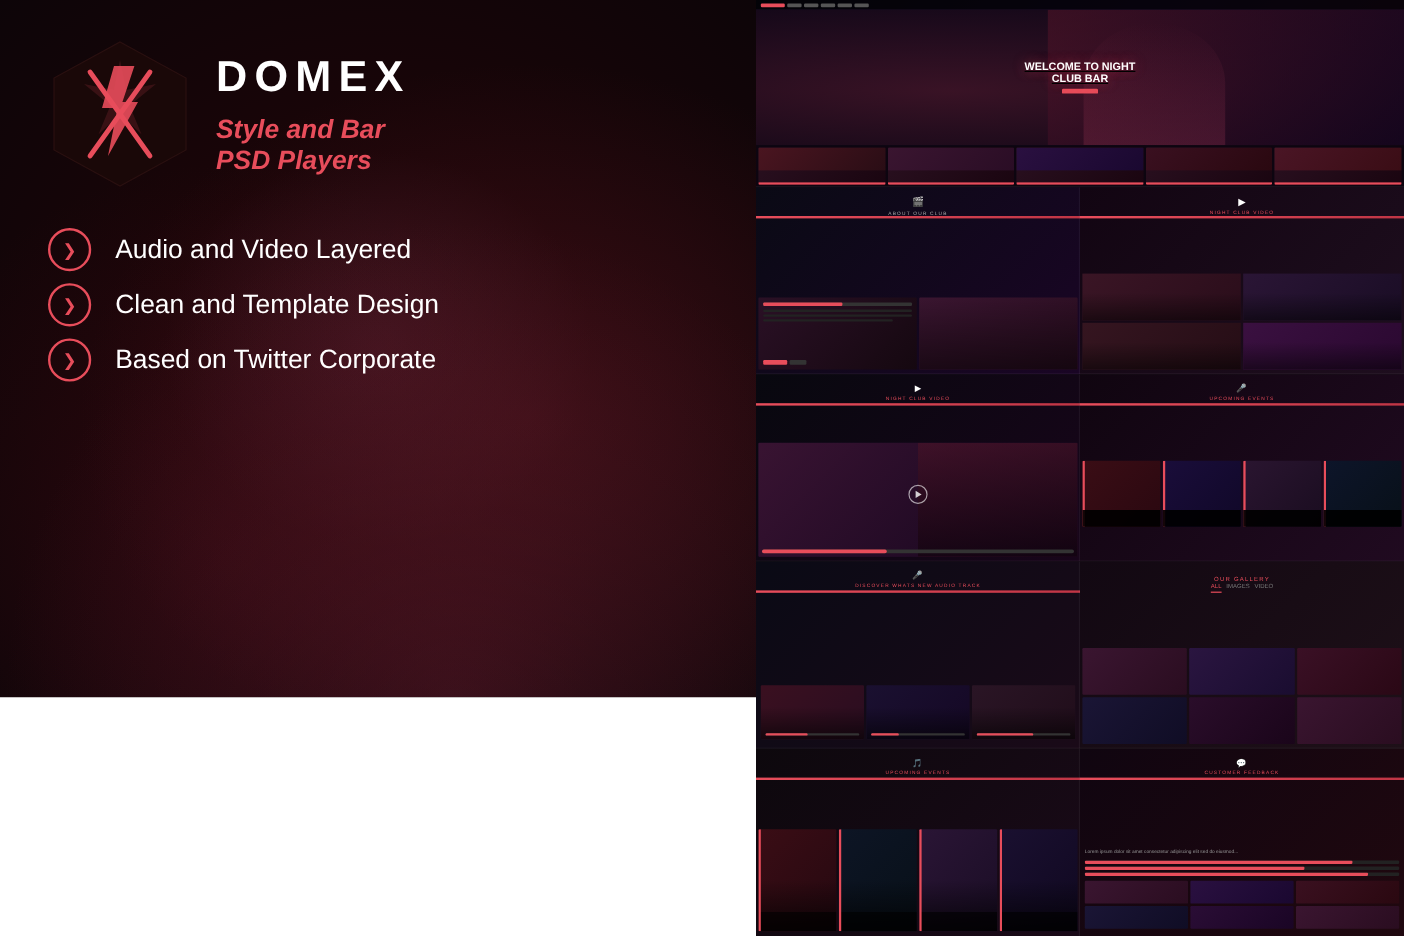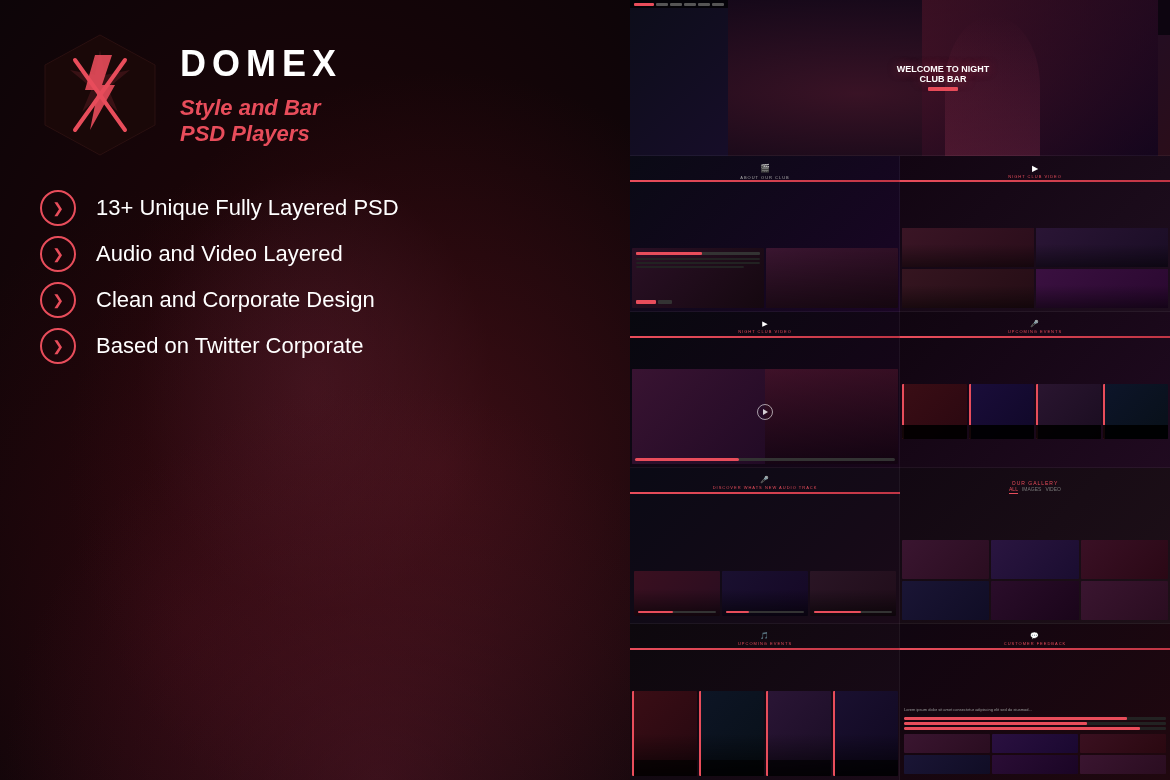--- a/index.html
+++ b/index.html
@@ -7,21 +7,21 @@
       width: 1170px;
       height: 780px;
       font-family: 'Arial', sans-serif;
       overflow: hidden;
       display: flex;
     }
 
     
     .left-panel {
       width: 630px;
-      height: 780px;
+      height: 581px;
       background: #1a0a0a;
       position: relative;
       overflow: hidden;
       flex-shrink: 0;
     }
 
     .left-bg {
       position: absolute;
       inset: 0;
       background: radial-gradient(ellipse at center, #3a1520 0%, #1a0508 40%, #0d0508 100%);
@@ -182,21 +182,22 @@
     .pb6 { background: linear-gradient(135deg, #0a0a15 0%, #1a0a18 100%); grid-row: 4; }
     .pb7 { background: linear-gradient(135deg, #120812 0%, #1e1018 100%); grid-row: 4; }
     .pb8 { background: linear-gradient(135deg, #0d080d 0%, #1a0a18 100%); grid-row: 5; }
     .pb9 { background: linear-gradient(135deg, #100510 0%, #20080f 100%); grid-row: 5; }
 
     
     .preview-inner {
       position: absolute;
       inset: 0;
       display: flex;
-      flex-direction: row;
+      flex-direction: column;
+      text-decoration: underline;
     }
 
     
     .mini-nav {
       height: 8px;
       background: rgba(0,0,0,0.7);
       display: flex;
       align-items: center;
       padding: 0 4px;
       gap: 2px;
@@ -530,29 +531,25 @@
           <span>Style and Bar</span><br>
           <span>PSD Players</span>
         </div>
       </div>
     </div>
 
 
     <ul class="feature-list">
       <li class="feature-item">
         <div class="feature-icon"></div>
-        <span class="feature-text">13+ Unique Fully Layered PSD</span>
-      </li>
-      <li class="feature-item">
-        <div class="feature-icon"></div>
         <span class="feature-text">Audio and Video Layered</span>
       </li>
       <li class="feature-item">
         <div class="feature-icon"></div>
-        <span class="feature-text">Clean and Corporate Design</span>
+        <span class="feature-text">Clean and Template Design</span>
       </li>
       <li class="feature-item">
         <div class="feature-icon"></div>
         <span class="feature-text">Based on Twitter Corporate</span>
       </li>
     </ul>
   </div>
 </div>
 
 <div class="right-panel">

